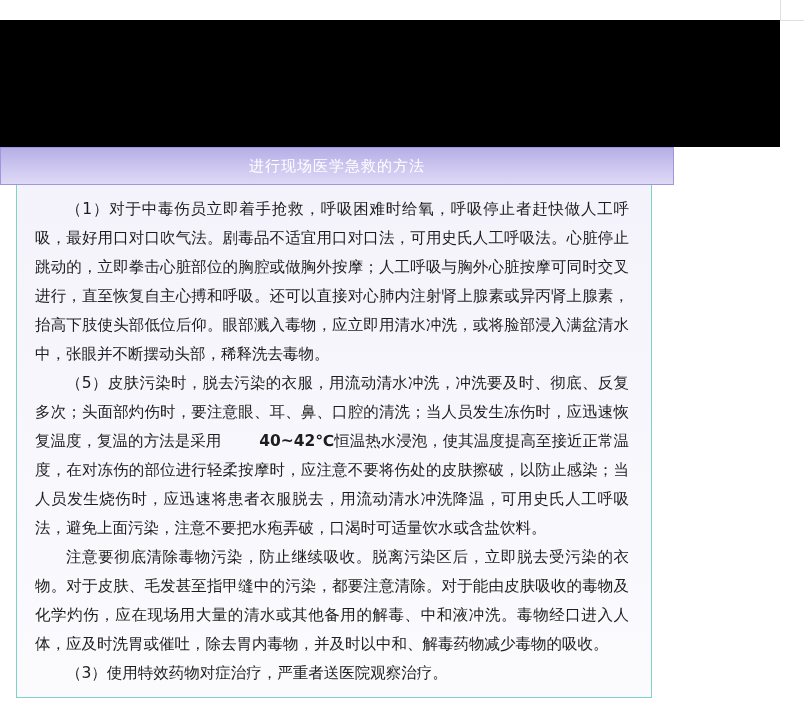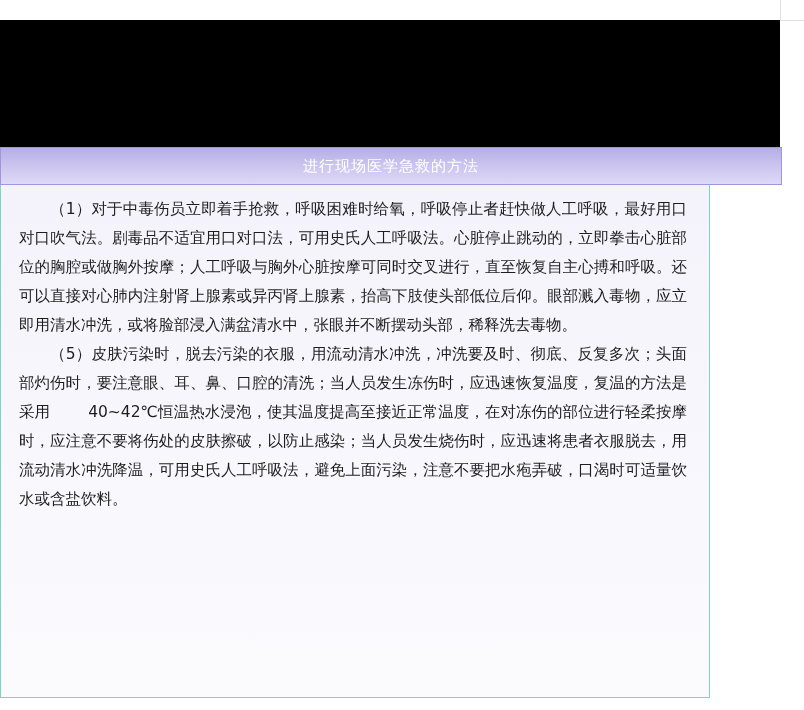--- a/index.html
+++ b/index.html
@@ -40,61 +40,61 @@
     width: 24px;
     height: 127px;
     background: #ffffff;
   }
 
   
   .title-bar {
     position: absolute;
     left: 0;
     top: 147px;
-    width: 782px;
+    width: 674px;
     height: 38px;
     background: linear-gradient(to bottom, #b4aee6 0%, #c9c3ee 45%, #ded9f6 100%);
     border: 1px solid #9f97dd;
     box-sizing: border-box;
     display: flex;
     align-items: center;
     justify-content: center;
   }
   .title-text {
     color: #ffffff;
     font-size: 15px;
     letter-spacing: 1px;
     font-family: "DejaVu Sans", "Liberation Sans", sans-serif;
   }
 
   
   .content-box {
     position: absolute;
-    left: 0;
+    left: 16px;
     top: 185px;
-    width: 710px;
+    width: 636px;
     height: 513px;
     background: linear-gradient(to bottom, #f4f3fb 0%, #f7f6fc 40%, #fbfbfe 100%);
     border: 1px solid #7fd3c4;
     border-top: none;
     box-sizing: border-box;
     padding: 10px 22px 6px 18px;
   }
   .para {
     color: #1d1d1d;
     font-size: 15.5px;
     line-height: 29px;
     text-align: justify;
     text-justify: inter-ideograph;
     text-indent: 2em;
     margin: 0;
     font-family: "DejaVu Sans", "Liberation Sans", sans-serif;
   }
   .para .b {
-    font-weight: normal;
+    font-weight: bold;
     margin-left: 38px;
   }
   .bottom-strip {
     position: absolute;
     left: 0;
     top: 698px;
     width: 804px;
     height: 12px;
     background: #ffffff;
   }
@@ -113,17 +113,23 @@
 <div class="content-box">
 
   <p class="para">
     <span>（1）对于中毒伤员立即着手抢救，呼吸困难时给氧，呼吸停止者赶快做人工呼吸，最好用口对口吹气法。剧毒品不适宜用口对口法，可用史氏人工呼吸法。心脏停止跳动的，立即拳击心脏部位的胸腔或做胸外按摩；人工呼吸与胸外心脏按摩可同时交叉进行，直至恢复自主心搏和呼吸。还可以直接对心肺内注射肾上腺素或异丙肾上腺素，抬高下肢使头部低位后仰。眼部溅入毒物，应立即用清水冲洗，或将脸部浸入满盆清水中，张眼并不断摆动头部，稀释洗去毒物。</span>
   </p>
 
   <p class="para">
     <span>（5）皮肤污染时，脱去污染的衣服，用流动清水冲洗，冲洗要及时、彻底、反复多次；头面部灼伤时，要注意眼、耳、鼻、口腔的清洗；当人员发生冻伤时，应迅速恢复温度，复温的方法是采用</span><span class="b">40~42℃</span><span>恒温热水浸泡，使其温度提高至接近正常温度，在对冻伤的部位进行轻柔按摩时，应注意不要将伤处的皮肤擦破，以防止感染；当人员发生烧伤时，应迅速将患者衣服脱去，用流动清水冲洗降温，可用史氏人工呼吸法，避免上面污染，注意不要把水疱弄破，口渴时可适量饮水或含盐饮料。</span>
   </p>
 
+  <p class="para">
+    <span>注意要彻底清除毒物污染，防止继续吸收。脱离污染区后，立即脱去受污染的衣物。对于皮肤、毛发甚至指甲缝中的污染，都要注意清除。对于能由皮肤吸收的毒物及化学灼伤，应在现场用大量的清水或其他备用的解毒、中和液冲洗。毒物经口进入人体，应及时洗胃或催吐，除去胃内毒物，并及时以中和、解毒药物减少毒物的吸收。</span>
+  </p>
 
+  <p class="para">
+    <span>（3）使用特效药物对症治疗，严重者送医院观察治疗。</span>
+  </p>
 
 </div>
 
 <div class="bottom-strip"></div>
 
 </body></html>

